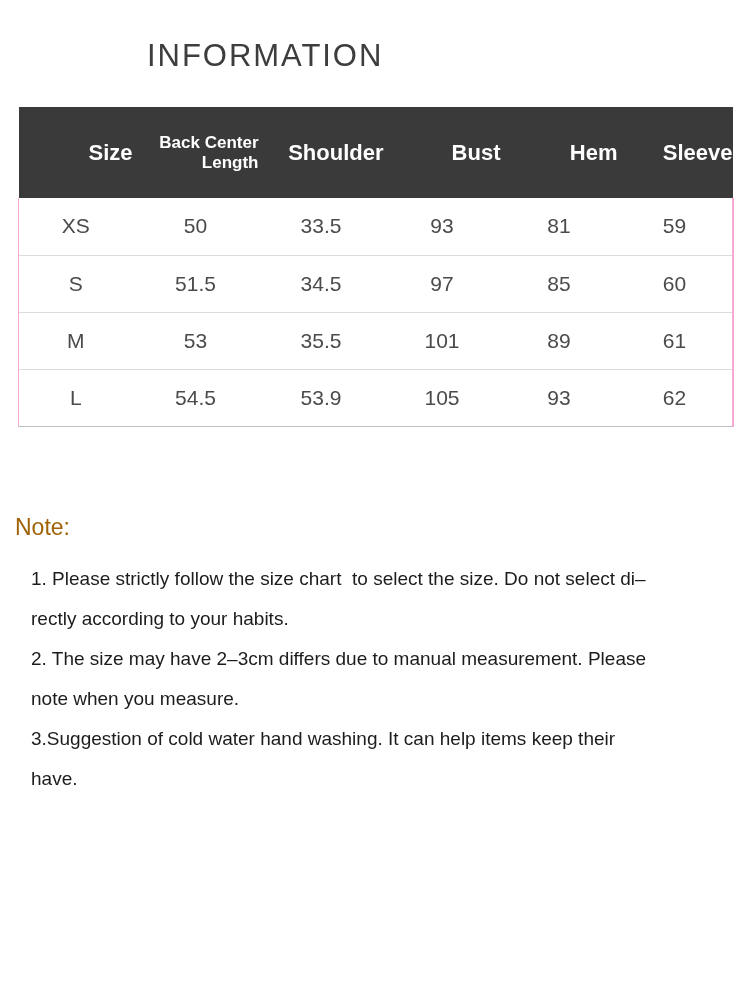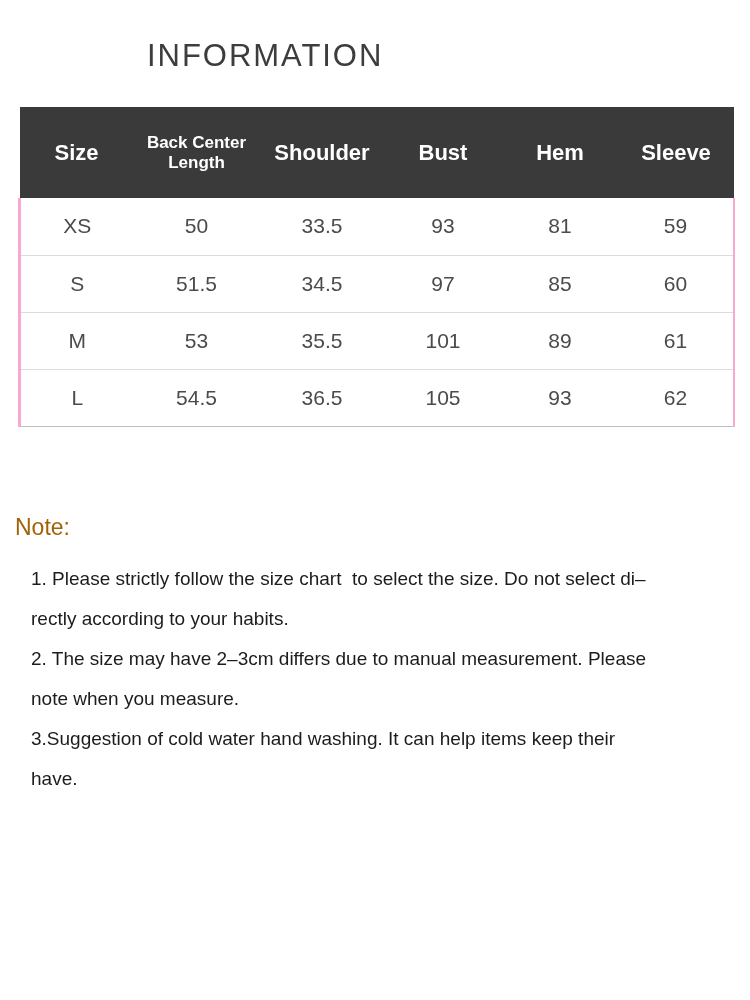--- a/index.html
+++ b/index.html
@@ -31,42 +31,42 @@
     width: 714px;
     border-collapse: collapse;
     table-layout: fixed;
   }
   .size-table thead tr { height: 91px; }
   .size-table th {
     background: #3a3a3a;
     color: #ffffff;
     font-size: 22px;
     font-weight: 600;
-    text-align: center;
+    text-align: right;
     vertical-align: middle;
     padding: 0;
   }
   .size-table th.two-line {
     font-size: 17px;
     line-height: 20px;
     white-space: pre-line;
   }
   .size-table tbody tr { height: 57px; }
   .size-table td {
     text-align: center;
     vertical-align: middle;
     font-size: 21px;
     font-weight: 400;
     color: #4b4b4b;
     padding: 0;
     border-top: 1px solid #dcdcdc;
     background: #ffffff;
   }
   .size-table tbody tr:first-child td { border-top: none; }
-  .size-table td:first-child { border-left: 3px solid #f9a8d4; }
+  .size-table td:first-child { border-left: 1px solid #f9a8d4; }
   .size-table td:last-child { border-right: 2px solid #f9a8d4; }
   .size-table tbody tr:last-child td { border-bottom: 1px solid #bfbfbf; }
   .notes {
     position: absolute;
     left: 15px;
     top: 512px;
     width: 730px;
     color: #1c1c1c;
   }
   .note-heading {
@@ -132,21 +132,21 @@
         <td>M</td>
         <td>53</td>
         <td>35.5</td>
         <td>101</td>
         <td>89</td>
         <td>61</td>
       </tr>
       <tr>
         <td>L</td>
         <td>54.5</td>
-        <td>36.5</td>
+        <td>53.9</td>
         <td>105</td>
         <td>93</td>
         <td>62</td>
       </tr>
     </tbody>
   </table>
 
   <section class="notes">
     <h2 class="note-heading">Note:</h2>
     <p class="note-line">1. Please strictly follow the size chart  to select the size. Do not select di–</p>

